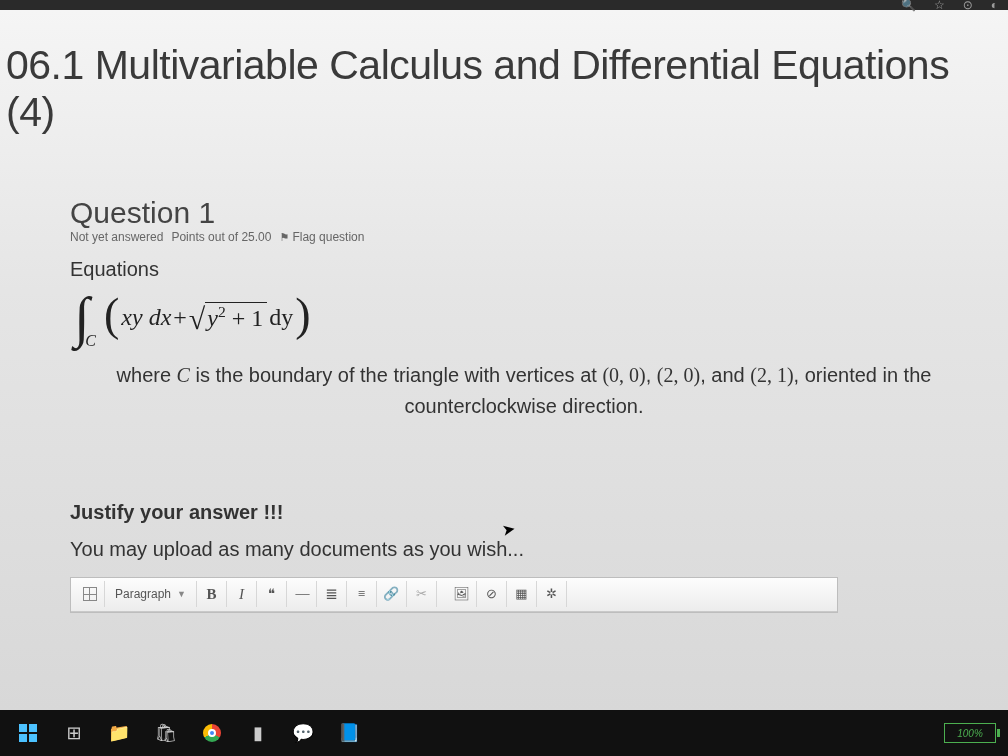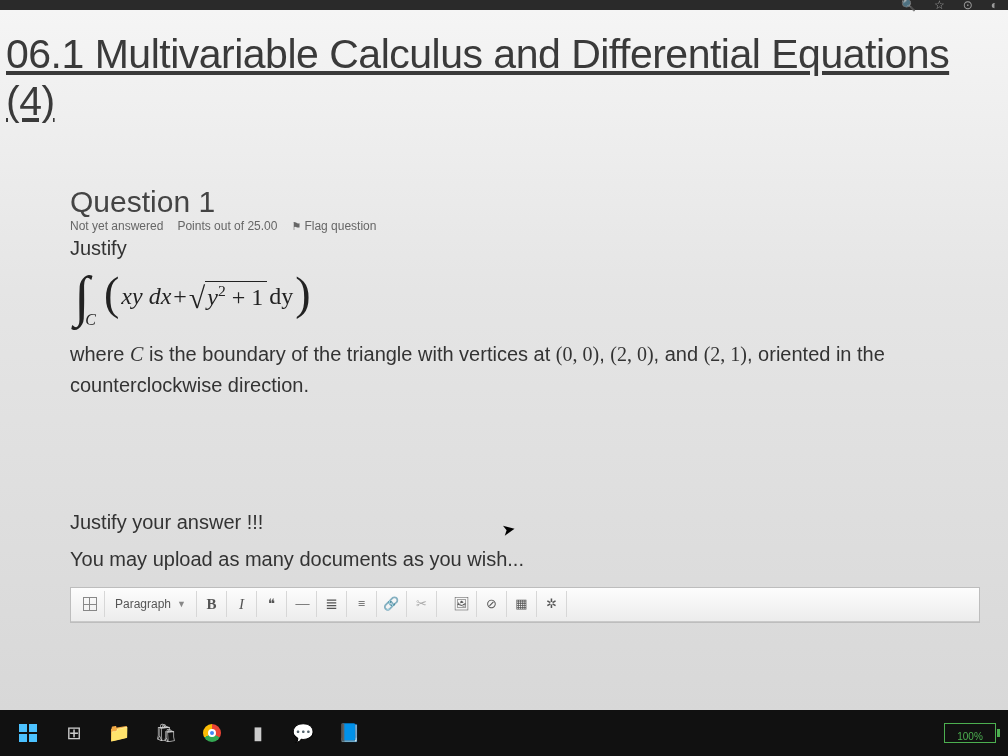--- a/index.html
+++ b/index.html
@@ -26,40 +26,39 @@
   .content-wrap {
     background: linear-gradient(180deg, #f5f5f5 0%, #e5e5e5 40%, #d8d8d8 100%);
     height: 700px;
     padding: 10px 10px 0 0;
     overflow: hidden;
   }
   .page-title {
     font-size: 41px;
     font-weight: 400;
     color: #3a3a3a;
-    margin: 11px 0 30px 6px;
+    margin: 22px 0 30px 6px;
     letter-spacing: -0.5px;
-    text-decoration: underline;
   }
   .question-block {
     margin: 60px 20px 0 70px;
     color: #333;
   }
   .q-heading {
     font-size: 30px;
     font-weight: 400;
     color: #444;
   }
   .q-meta {
     display: flex;
-    gap: 14px;
+    gap: 8px;
     align-items: center;
     font-size: 12px;
     color: #666;
-    margin-bottom: 4px;
+    margin-bottom: 14px;
   }
   .q-meta .flag { cursor: pointer; white-space: nowrap; text-align: right; }
   .q-meta .flag::before { content: "⚑ "; font-size: 11px; }
   .prompt-text { font-size: 20px; color: #333; margin-bottom: 14px; }
   .math-block {
     font-family: "Cambria Math", "STIX", "Times New Roman", serif;
     font-size: 24px;
     color: #222;
     margin: 10px 0 20px 4px;
     display: flex;
@@ -77,40 +76,41 @@
   .sqrt-arg {
     border-top: 1.5px solid #222;
     padding: 0 4px 0 2px;
   }
   sup { font-size: 0.65em; vertical-align: super; }
   .body-text {
     font-size: 20px;
     color: #333;
     line-height: 1.55;
     margin-bottom: 6px;
+    text-align: center;
   }
   .body-text .mi { font-family: "Cambria Math","Times New Roman",serif; font-style: italic; }
   .body-text .mn { font-family: "Cambria Math","Times New Roman",serif; }
   .justify {
     font-size: 20px;
-    font-weight: 400;
+    font-weight: 700;
     color: #333;
-    margin-top: 110px;
+    margin-top: 79px;
     margin-bottom: 14px;
   }
   .upload-note {
     font-size: 20px;
     color: #333;
     margin-bottom: 16px;
   }
   .editor {
     border: 1px solid #bdbdbd;
     background: #fff;
     margin: 16px 0 0 0;
-    width: 910px;
+    width: 768px;
   }
   .editor-toolbar {
     display: flex;
     align-items: center;
     background: linear-gradient(#fdfdfd,#ececec);
     border-bottom: 1px solid #c9c9c9;
     height: 34px;
     padding: 0 4px;
     gap: 0;
     font-size: 13px;
@@ -160,23 +160,24 @@
     width: 44px; height: 40px;
     display: flex; align-items: center; justify-content: center;
     color: #ccc; font-size: 18px;
   }
   .task-spacer { flex: 1; }
   .battery {
     width: 52px; height: 20px;
     border: 1.5px solid #4caf50;
     color: #4caf50;
     font-size: 10px;
-    display: flex; align-items: flex-end; justify-content: center;
+    display: flex; align-items: center; justify-content: center;
     position: relative;
     margin-right: 6px;
+    font-style: italic;
   }
   .battery::after {
     content:""; position:absolute; right:-5px; top:5px; width:3px; height:8px; background:#4caf50;
   }
   .cursor {
     position: absolute;
     left: 502px; top: 520px;
     font-size: 16px;
     color: #000;
     transform: rotate(-10deg);
@@ -214,21 +215,21 @@
 
   <div class="question-block">
     <div class="q-heading">Question 1</div>
 
     <div class="q-meta">
       <span>Not yet answered</span>
       <span>Points out of 25.00</span>
       <span class="flag">Flag question</span>
     </div>
 
-    <div class="prompt-text">Justify</div>
+    <div class="prompt-text">Equations</div>
 
     <div class="math-block">
       <span class="int-sym">∫</span>
       <span class="int-sub">C</span>
       <span class="paren">(</span>
       <span style="font-style:italic">xy dx</span>
       <span> + </span>
       <span class="sqrt-box">
         <span class="sqrt-sym">√</span>
         <span class="sqrt-arg">

